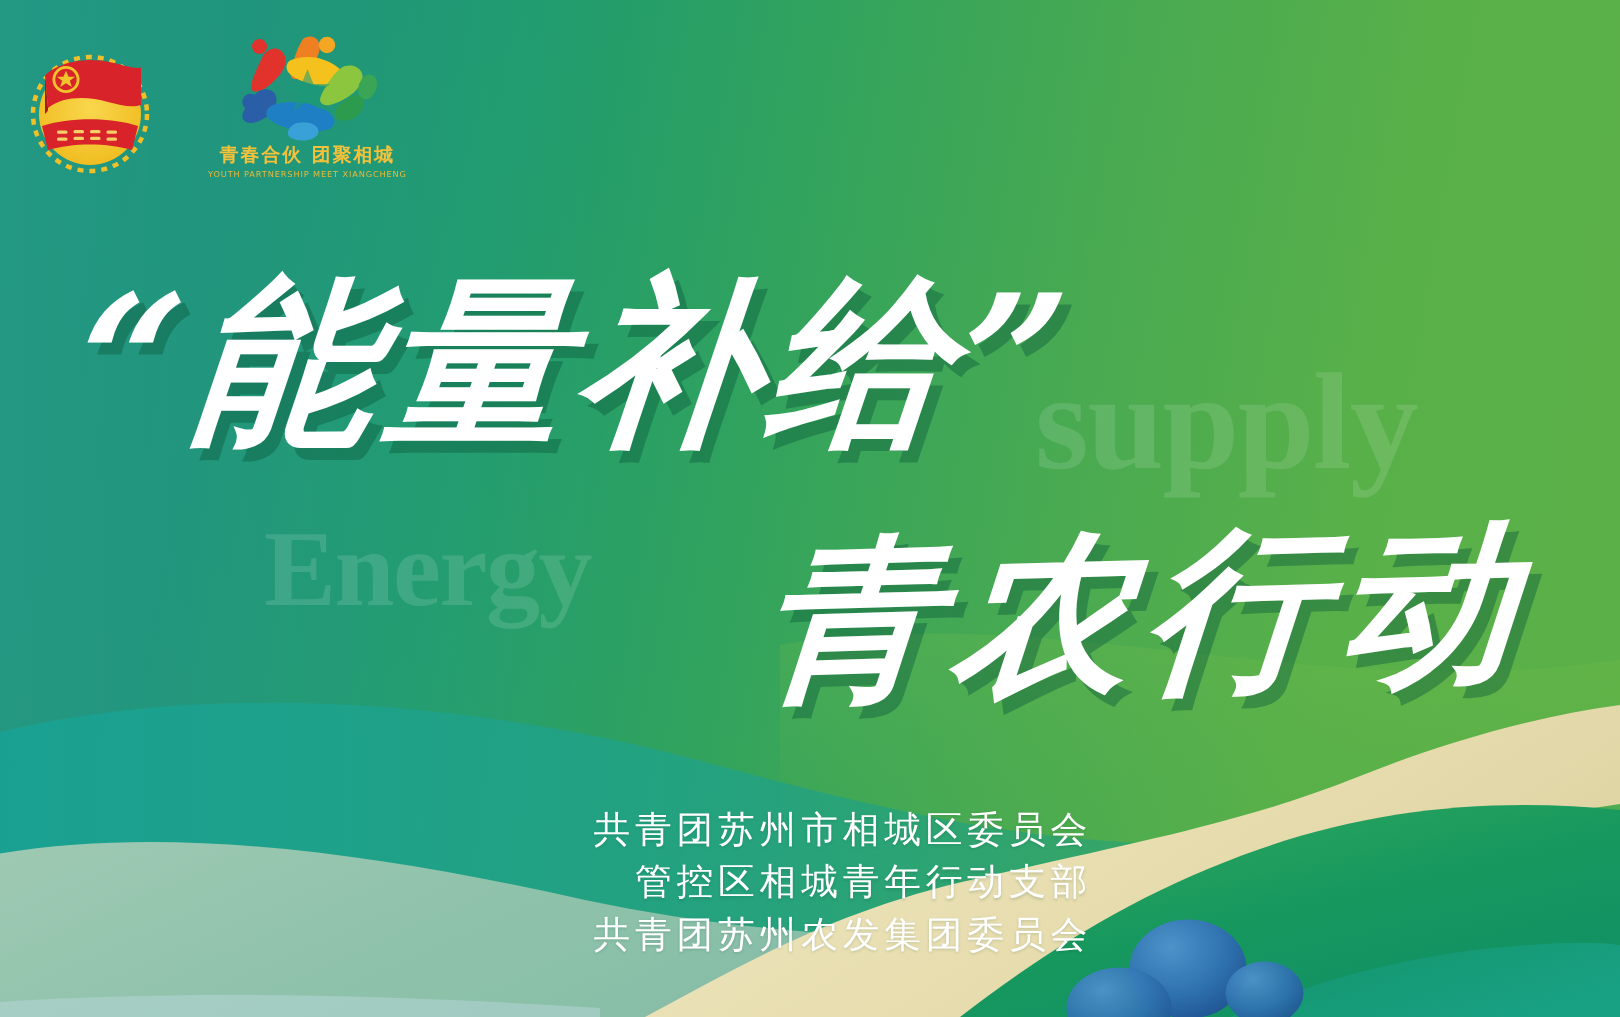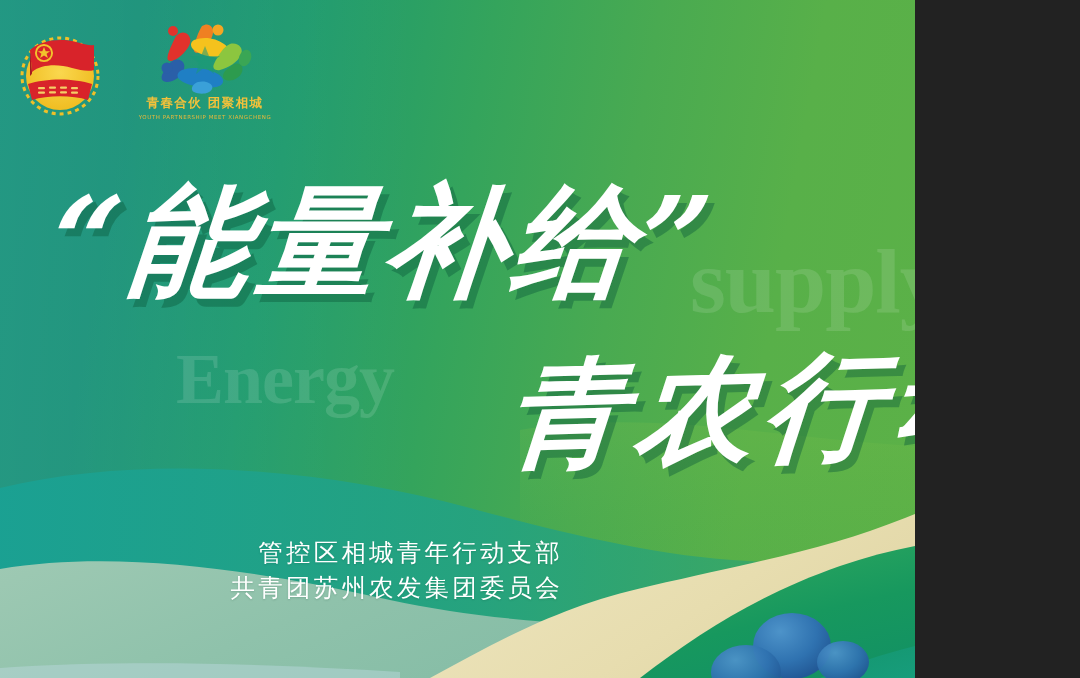--- a/index.html
+++ b/index.html
@@ -1,18 +1,18 @@
 <!DOCTYPE html>
 <html><head>
 <meta charset="utf-8">
 <style>
   html,body{margin:0;padding:0;background:#222;}
   .poster{
     position:relative;
-    width:915px;height:678px;
+    width:1080px;height:678px;
     overflow:hidden;
     font-family:"DejaVu Sans","Liberation Sans",sans-serif;
     background:linear-gradient(100deg,#12907a 0%,#169077 14%,#1f9b6e 30%,#34a45c 48%,#49aa51 64%,#58b049 80%,#5cb147 100%);
   }
 
   
   .bg-svg{position:absolute;inset:0;width:1080px;height:678px;display:block;}
 
   
   .logo-row{position:absolute;left:14px;top:18px;display:flex;align-items:flex-start;gap:34px;}
@@ -215,17 +215,18 @@
     </div>
   </div>
 
   <div class="wm wm-supply">supply</div>
   <div class="wm wm-energy">Energy</div>
 
   <div class="title-line title-1">“能量补给”</div>
   <div class="title-line title-2">青农行动</div>
 
   <div class="org">
+    <div>共青团苏州市相城区委员会</div>
     <div>管控区相城青年行动支部</div>
     <div>共青团苏州农发集团委员会</div>
   </div>
 
 </div>
 
 </body></html>

